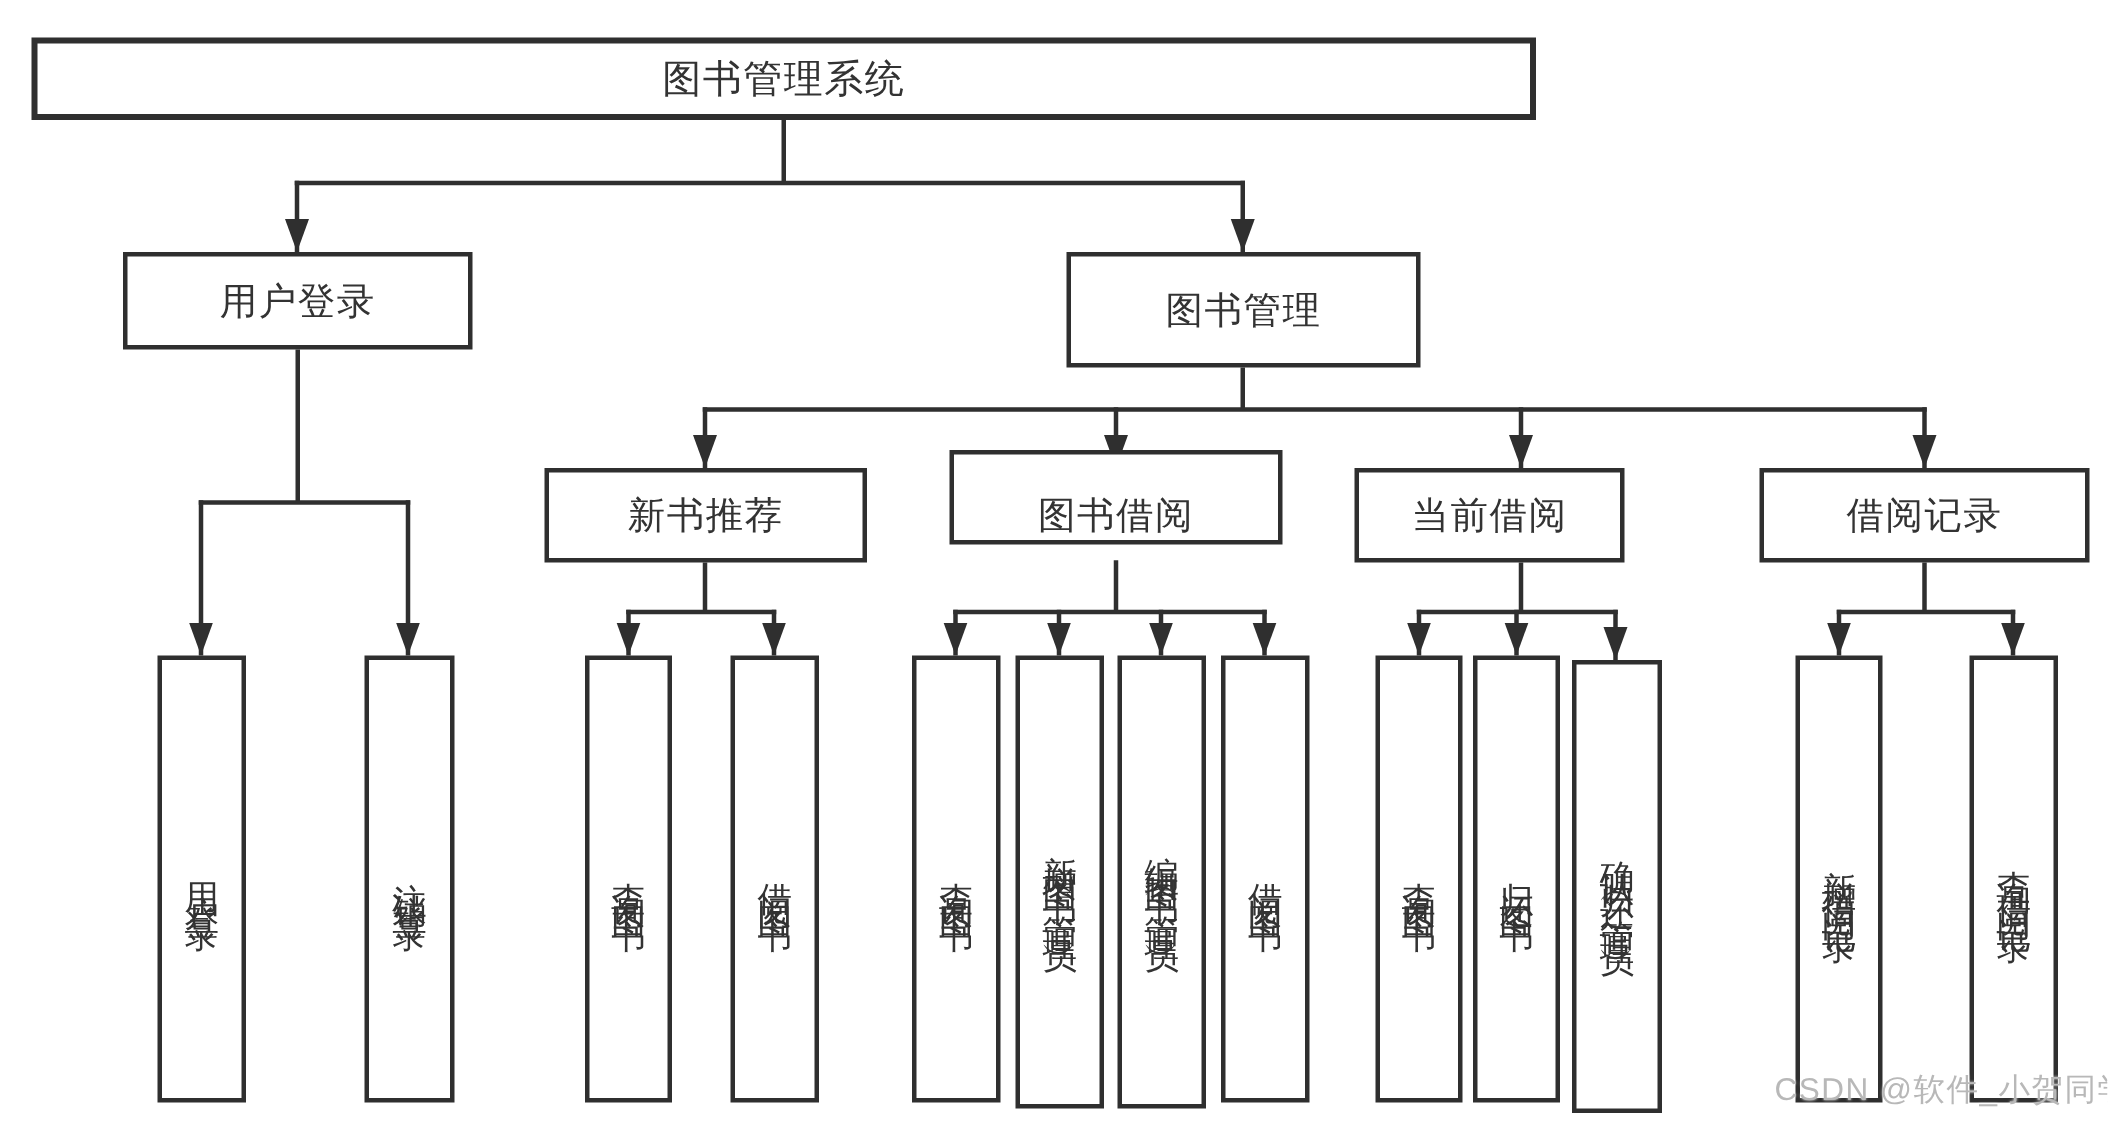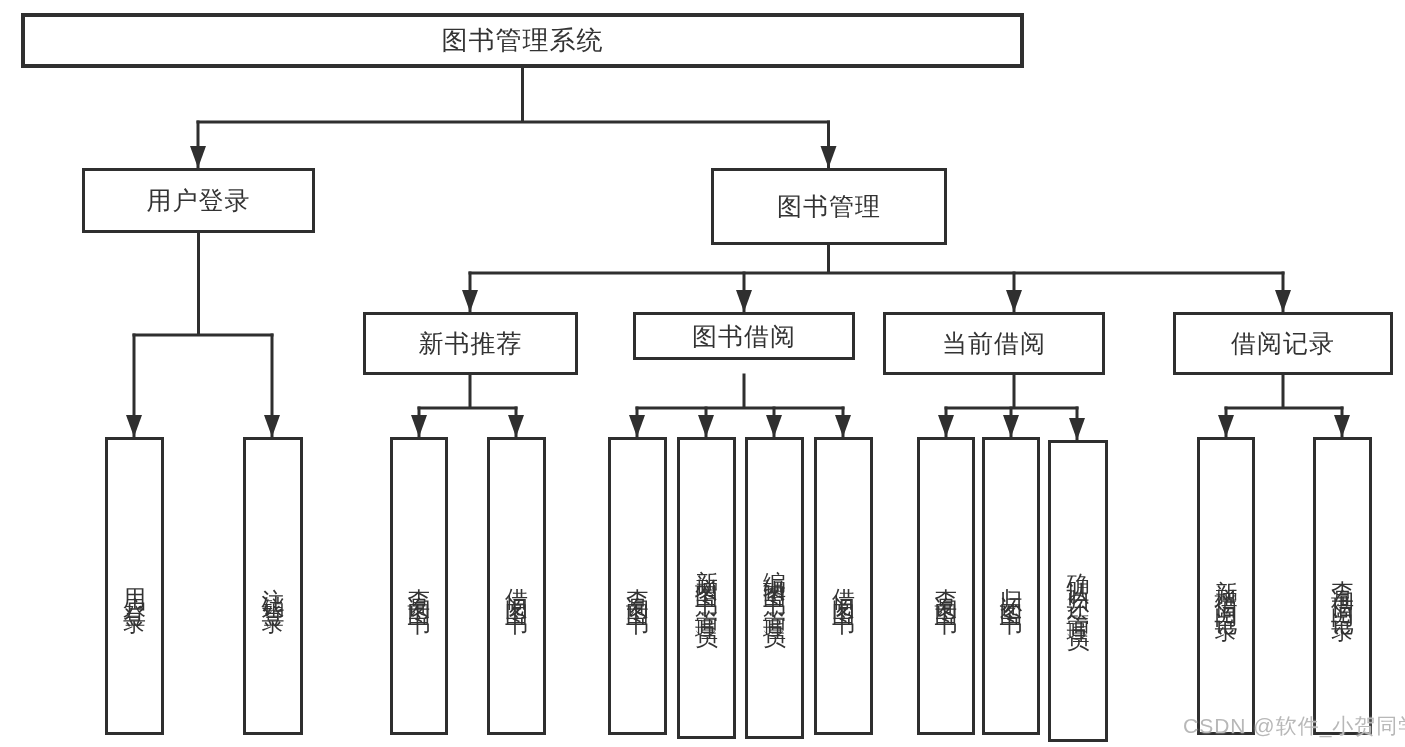--- a/index.html
+++ b/index.html
@@ -29,20 +29,21 @@
     color: #333333;
     display: flex;
     align-items: center;
     justify-content: center;
     text-align: center;
   }
   .node.root {
     border-width: 4px;
     font-size: 26px;
     letter-spacing: 1px;
+    margin-top: 12px;
   }
   .node.branch {
     font-size: 25px;
     letter-spacing: 1px;
   }
   .node.leaf {
     font-size: 23px;
   }
   .node.leaf .vtext {
     writing-mode: vertical-rl;
@@ -118,24 +119,24 @@
   <div class="node branch" style="left:82px; top:168px; width:233px; height:65px;">
     <span>用户登录</span>
   </div>
   <div class="node branch" style="left:711px; top:168px; width:236px; height:77px;">
     <span>图书管理</span>
   </div>
 
   <div class="node branch" style="left:363px; top:312px; width:215px; height:63px;">
     <span>新书推荐</span>
   </div>
-  <div class="node branch" style="left:633px; top:312px; width:222px; height:48px;">
+  <div class="node branch" style="left:633px; top:300px; width:222px; height:63px;align-items:flex-end;">
     <span>图书借阅</span>
   </div>
-  <div class="node branch" style="left:883px; top:312px; width:222px; height:63px;">
+  <div class="node branch" style="left:903px; top:312px; width:180px; height:63px;">
     <span>当前借阅</span>
   </div>
   <div class="node branch" style="left:1173px; top:312px; width:220px; height:63px;">
     <span>借阅记录</span>
   </div>
 
   <div class="node leaf" style="left:105px; top:437px; width:59px; height:298px;">
     <span class="vtext">用户登录</span>
   </div>
   <div class="node leaf" style="left:243px; top:437px; width:60px; height:298px;">

